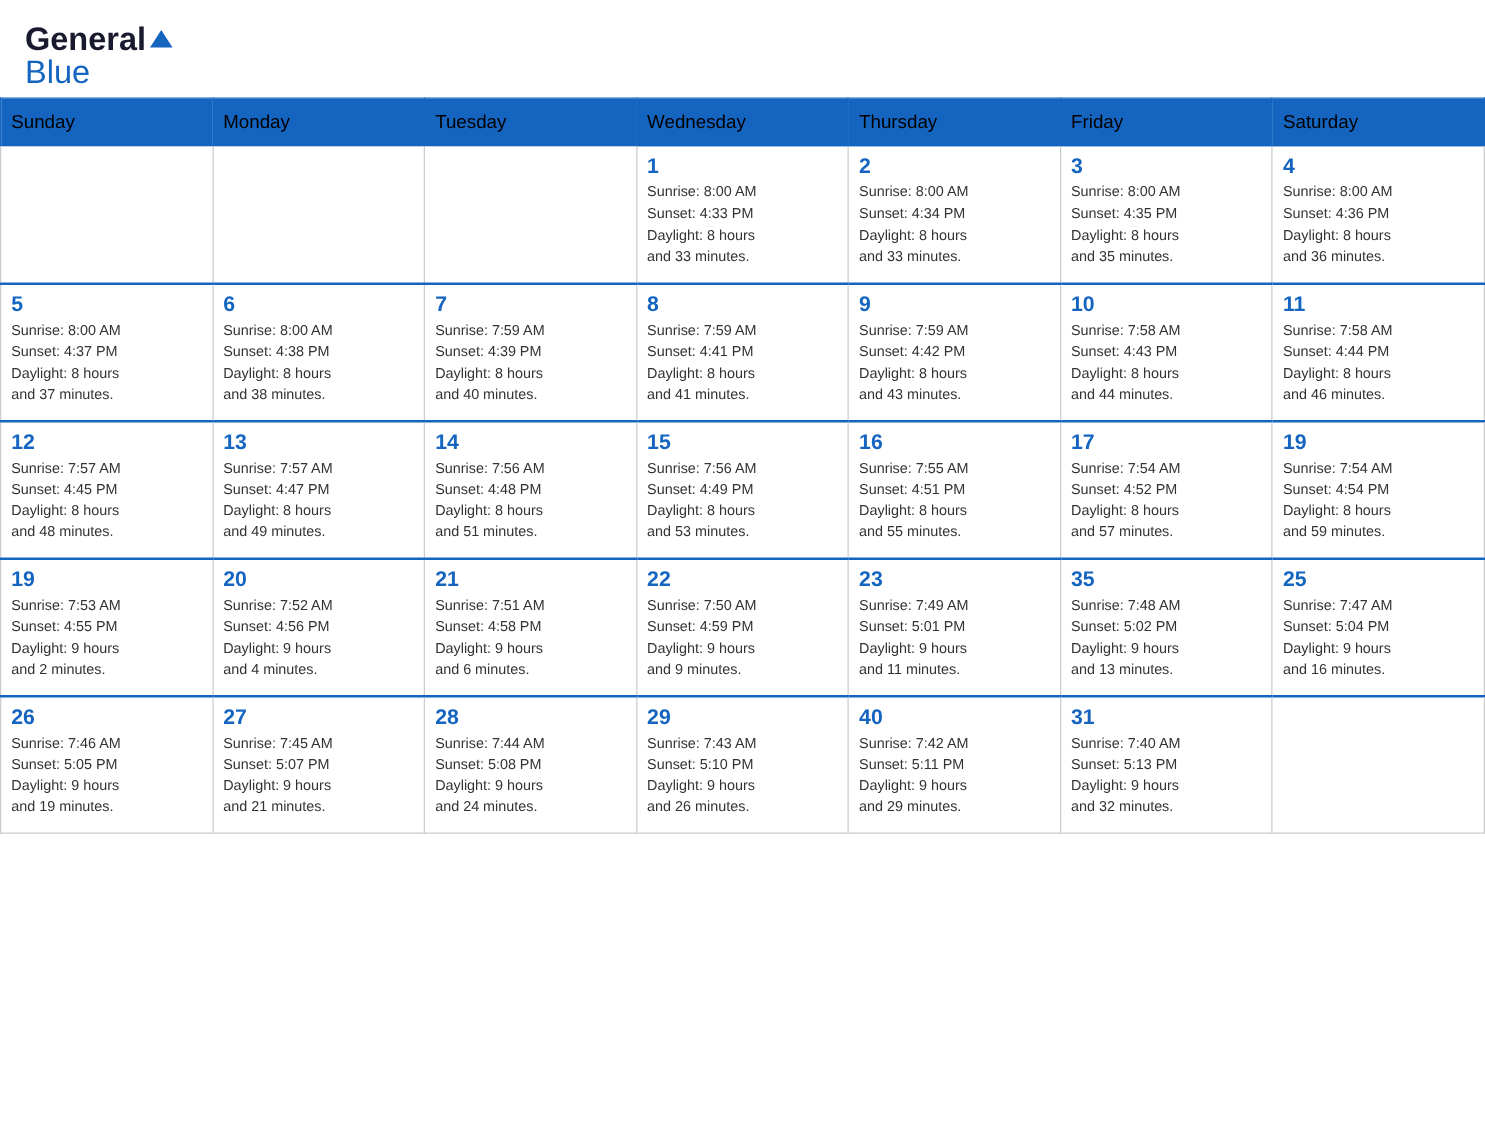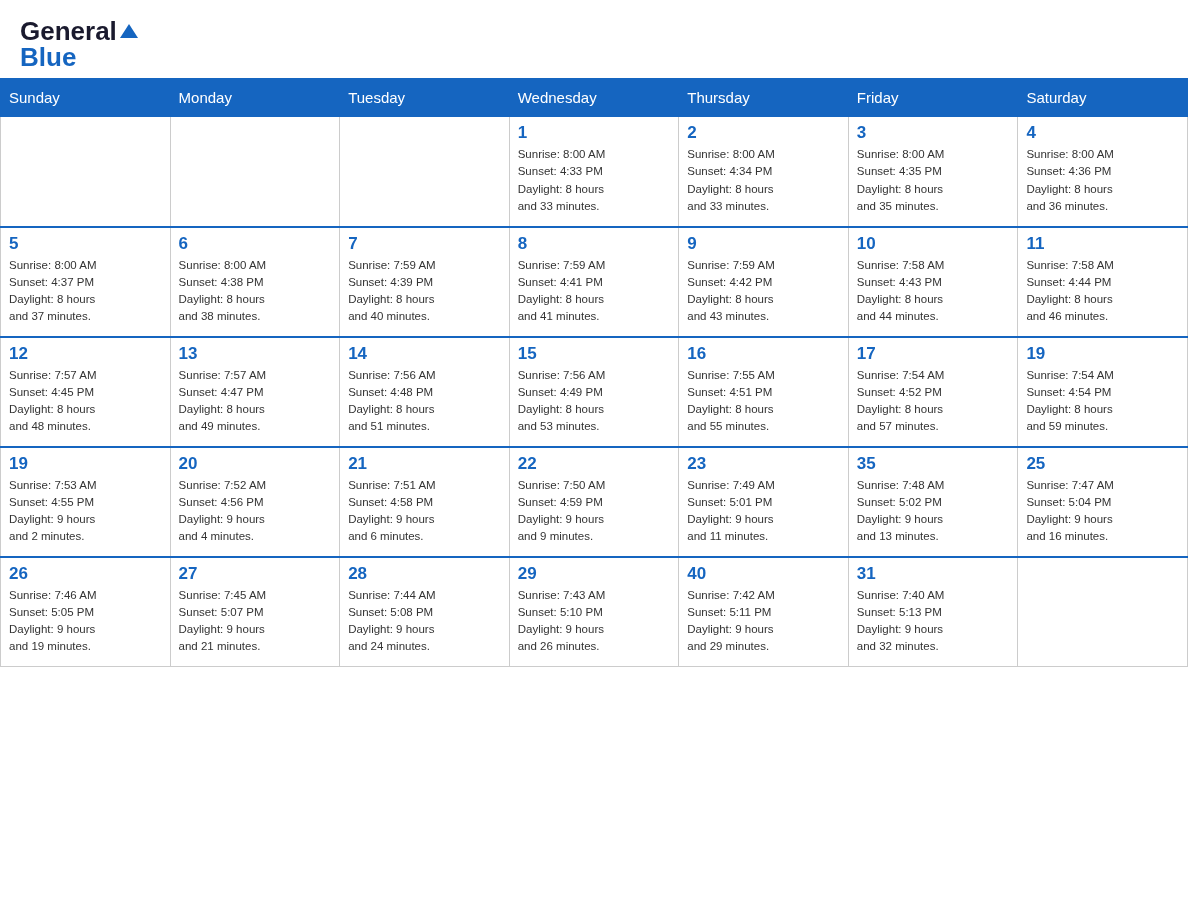--- a/index.html
+++ b/index.html
@@ -23,21 +23,21 @@
       align-items: flex-start;
     }
     .logo-general {
       font-size: 26px;
       font-weight: bold;
       color: #1a1a2e;
       line-height: 1;
     }
     .logo-blue {
       font-size: 26px;
-      font-weight: bold;
+      font-weight: normal;
       color: #1565c0;
       line-height: 1;
       display: flex;
       align-items: center;
     }
     .title-section {
       text-align: right;
     }
     .month-title {
       font-size: 52px;
@@ -50,21 +50,21 @@
       color: #555;
       margin-top: 4px;
     }
     .calendar {
       width: 100%;
       border-collapse: collapse;
       margin: 0 0 0 0;
     }
     .calendar th {
       background-color: #1565c0;
-      color: #ffffff;
+      color: #000000;
       padding: 10px 8px;
       font-size: 15px;
       font-weight: normal;
       text-align: left;
       border: 1px solid #1565c0;
     }
     .calendar td {
       vertical-align: top;
       border: 1px solid #ccc;
       padding: 6px 8px;

